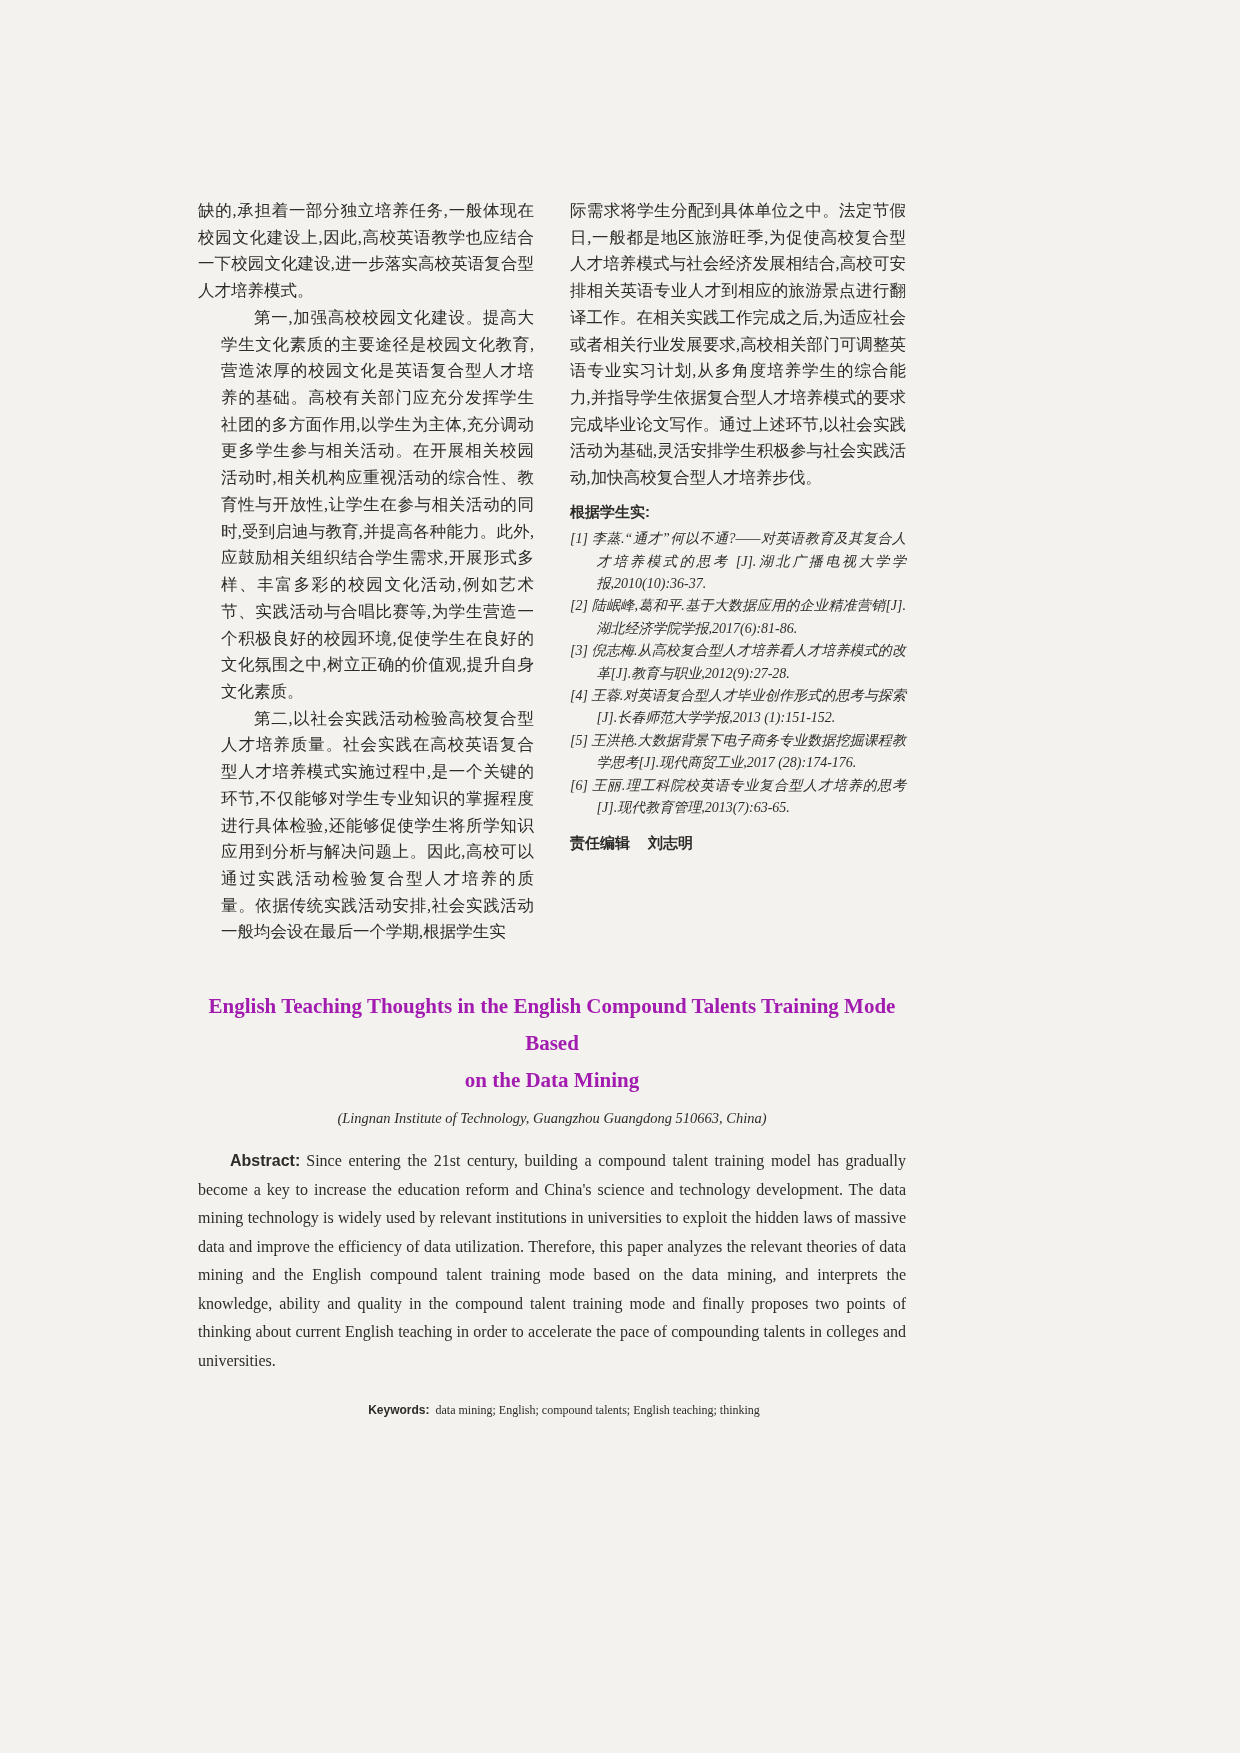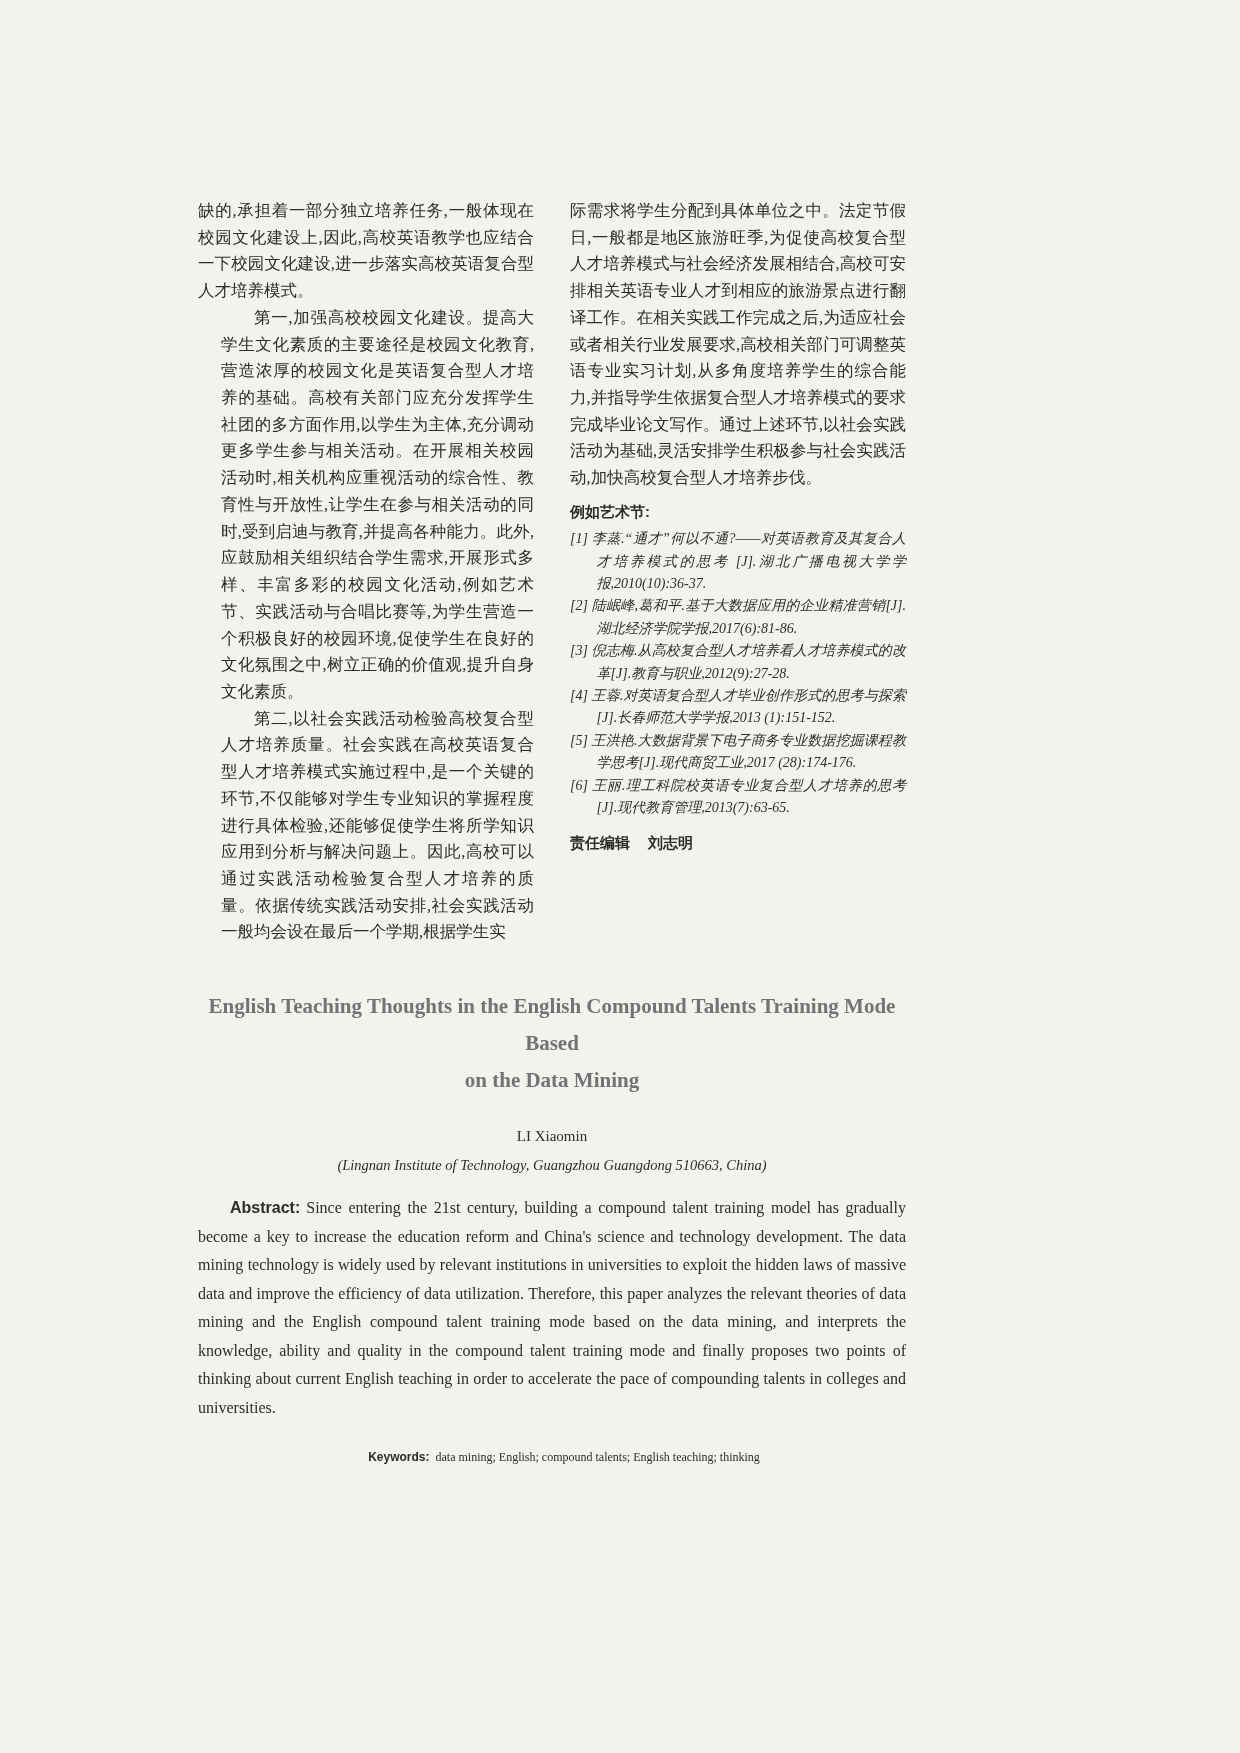--- a/index.html
+++ b/index.html
@@ -72,21 +72,21 @@
   .editor-line .gap{display:inline-block;width:18px;}
 
   
   .english{
     margin-top:42px;
     text-align:center;
   }
   .en-title{
     font-size:21px;
     line-height:1.75;
-    color:#737373;
+    color:#a21caf;
     font-weight:600;
   }
   .en-author{
     margin-top:30px;
     font-size:15px;
   }
   .en-affil{
     margin-top:12px;
     font-style:italic;
     font-size:14.5px;
@@ -121,42 +121,41 @@
     <div class="columns">
       <div class="col">
         <p>缺的,承担着一部分独立培养任务,一般体现在校园文化建设上,因此,高校英语教学也应结合一下校园文化建设,进一步落实高校英语复合型人才培养模式。</p>
         <p class="indent">第一,加强高校校园文化建设。提高大学生文化素质的主要途径是校园文化教育,营造浓厚的校园文化是英语复合型人才培养的基础。高校有关部门应充分发挥学生社团的多方面作用,以学生为主体,充分调动更多学生参与相关活动。在开展相关校园活动时,相关机构应重视活动的综合性、教育性与开放性,让学生在参与相关活动的同时,受到启迪与教育,并提高各种能力。此外,应鼓励相关组织结合学生需求,开展形式多样、丰富多彩的校园文化活动,例如艺术节、实践活动与合唱比赛等,为学生营造一个积极良好的校园环境,促使学生在良好的文化氛围之中,树立正确的价值观,提升自身文化素质。</p>
         <p class="indent">第二,以社会实践活动检验高校复合型人才培养质量。社会实践在高校英语复合型人才培养模式实施过程中,是一个关键的环节,不仅能够对学生专业知识的掌握程度进行具体检验,还能够促使学生将所学知识应用到分析与解决问题上。因此,高校可以通过实践活动检验复合型人才培养的质量。依据传统实践活动安排,社会实践活动一般均会设在最后一个学期,根据学生实</p>
       </div>
 
       <div class="col">
         <p>际需求将学生分配到具体单位之中。法定节假日,一般都是地区旅游旺季,为促使高校复合型人才培养模式与社会经济发展相结合,高校可安排相关英语专业人才到相应的旅游景点进行翻译工作。在相关实践工作完成之后,为适应社会或者相关行业发展要求,高校相关部门可调整英语专业实习计划,从多角度培养学生的综合能力,并指导学生依据复合型人才培养模式的要求完成毕业论文写作。通过上述环节,以社会实践活动为基础,灵活安排学生积极参与社会实践活动,加快高校复合型人才培养步伐。</p>
 
-        <div class="refs-heading">例如艺术节:</div>
+        <div class="refs-heading">根据学生实:</div>
 
         <div class="ref">[1] 李蒸.“通才”何以不通?——对英语教育及其复合人才培养模式的思考 [J].湖北广播电视大学学报,2010(10):36-37.</div>
         <div class="ref">[2] 陆岷峰,葛和平.基于大数据应用的企业精准营销[J].湖北经济学院学报,2017(6):81-86.</div>
         <div class="ref">[3] 倪志梅.从高校复合型人才培养看人才培养模式的改革[J].教育与职业,2012(9):27-28.</div>
         <div class="ref">[4] 王蓉.对英语复合型人才毕业创作形式的思考与探索[J].长春师范大学学报,2013 (1):151-152.</div>
         <div class="ref">[5] 王洪艳.大数据背景下电子商务专业数据挖掘课程教学思考[J].现代商贸工业,2017 (28):174-176.</div>
         <div class="ref">[6] 王丽.理工科院校英语专业复合型人才培养的思考[J].现代教育管理,2013(7):63-65.</div>
 
         <div class="editor-line">
           <span>责任编辑</span><span class="gap"></span><span>刘志明</span>
         </div>
       </div>
     </div>
 
     <section class="english">
       <div class="en-title">
         <div>English Teaching Thoughts in the English Compound Talents Training Mode Based</div>
         <div>on the Data Mining</div>
       </div>
 
-      <div class="en-author">LI Xiaomin</div>
       <div class="en-affil">(Lingnan Institute of Technology, Guangzhou Guangdong 510663, China)</div>
 
       <p class="en-abstract">
         <span class="label">Abstract:</span><span>Since entering the 21st century, building a compound talent training model has gradually become a key to increase the education reform and China's science and technology development. The data mining technology is widely used by relevant institutions in universities to exploit the hidden laws of massive data and improve the efficiency of data utilization. Therefore, this paper analyzes the relevant theories of data mining and the English compound talent training mode based on the data mining, and interprets the knowledge, ability and quality in the compound talent training mode and finally proposes two points of thinking about current English teaching in order to accelerate the pace of compounding talents in colleges and universities.</span>
       </p>
 
       <p class="en-keywords">
         <span class="label">Keywords:</span><span>data mining; English; compound talents; English teaching; thinking</span>
       </p>
     </section>

